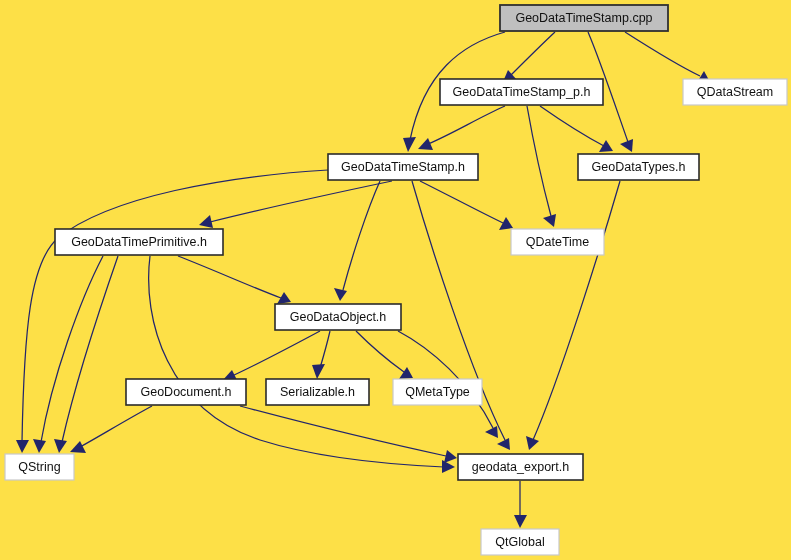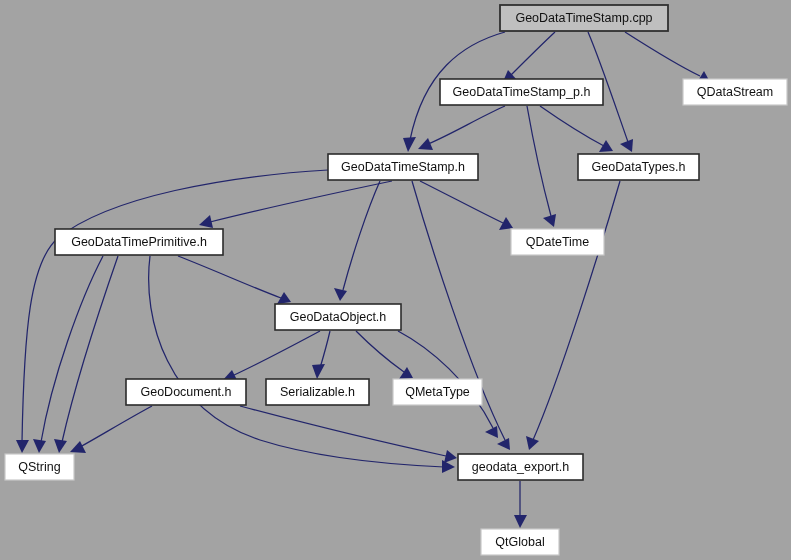--- a/index.html
+++ b/index.html
@@ -4,21 +4,21 @@
 <style>
   html, body {
     margin: 0;
     padding: 0;
     background: #ffffff;
   }
   #graph-root {
     position: relative;
     width: 791px;
     height: 560px;
-    background: #a3a3a3;
+    background: #fde047;
     font-family: "Liberation Sans", sans-serif;
     overflow: hidden;
   }
   svg#dep-graph {
     display: block;
     width: 791px;
     height: 560px;
   }
   .node-box {
     fill: #ffffff;

